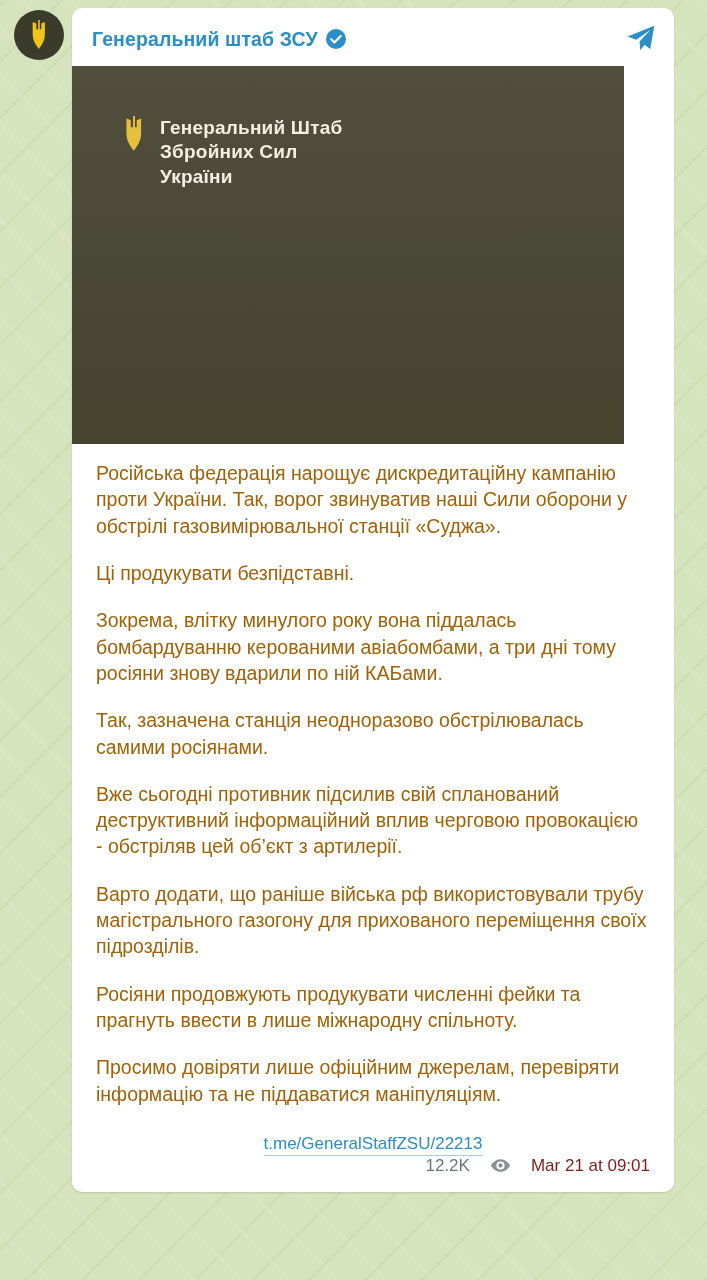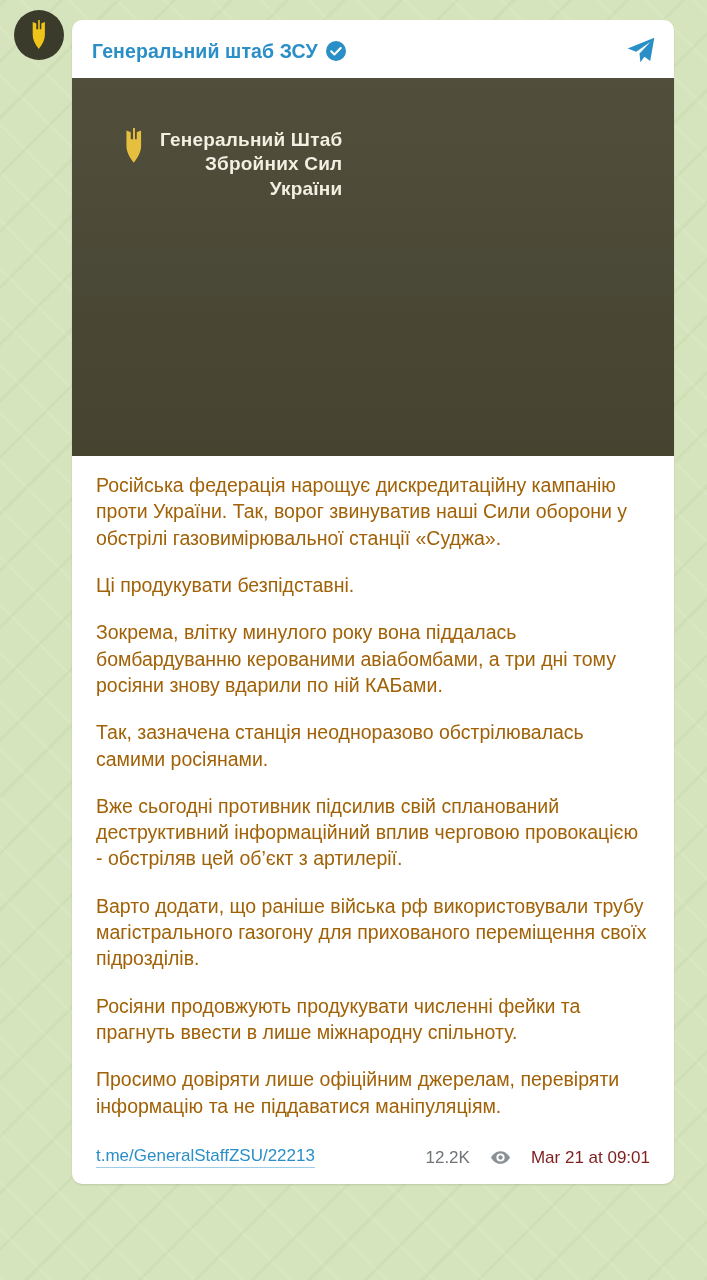--- a/index.html
+++ b/index.html
@@ -54,21 +54,21 @@
     align-items: center;
     justify-content: center;
     z-index: 4;
   }
   .avatar svg { display: block; }
 
   
   .message {
     position: absolute;
     left: 72px;
-    top: 20px;
+    top: 8px;
     width: 602px;
     background: #ffffff;
     border-radius: 10px 10px 10px 10px;
     overflow: hidden;
     box-shadow: 0 1px 2px rgba(0,0,0,0.12);
     z-index: 3;
   }
   .msg-header {
     display: flex;
     align-items: center;
@@ -93,25 +93,24 @@
     height: 34px;
     color: #2a8ec7;
     display: flex;
     align-items: center;
     justify-content: center;
   }
 
   
   .media {
     position: relative;
-    width: 602px;
+    width: 552px;
     height: 378px;
     background: #4c4a38;
     overflow: hidden;
-    text-align: right;
   }
   .media-inner {
     position: absolute;
     inset: 0;
     background: linear-gradient(180deg, #514f3c 0%, #4a4836 55%, #46442f 100%);
   }
   .emblem-row {
     position: absolute;
     left: 50px;
     top: 50px;
@@ -146,23 +145,24 @@
     font-size: 19.5px;
     line-height: 1.35;
   }
   .msg-body p {
     margin: 0 0 21px 0;
   }
 
   
   .msg-footer {
     display: flex;
-    align-items: flex-end;
+    align-items: center;
     padding: 2px 24px 16px 24px;
     font-size: 17px;
+    flex-direction: column;
   }
   .msg-link {
     color: #2a8ec7;
     text-decoration: none;
     border-bottom: 1px solid rgba(42,142,199,0.45);
     padding-bottom: 1px;
   }
   .footer-right {
     margin-left: auto;
     display: flex;

